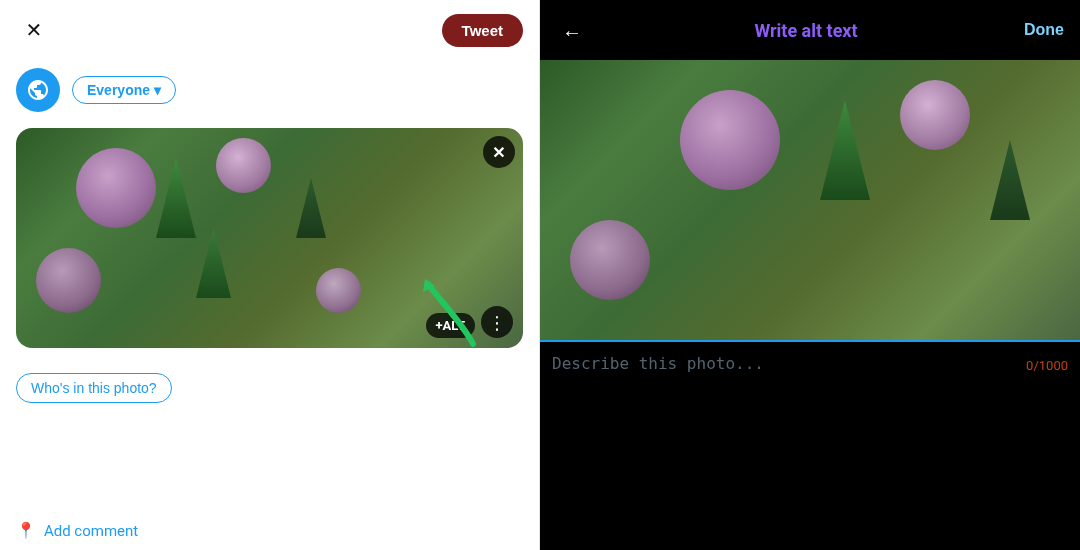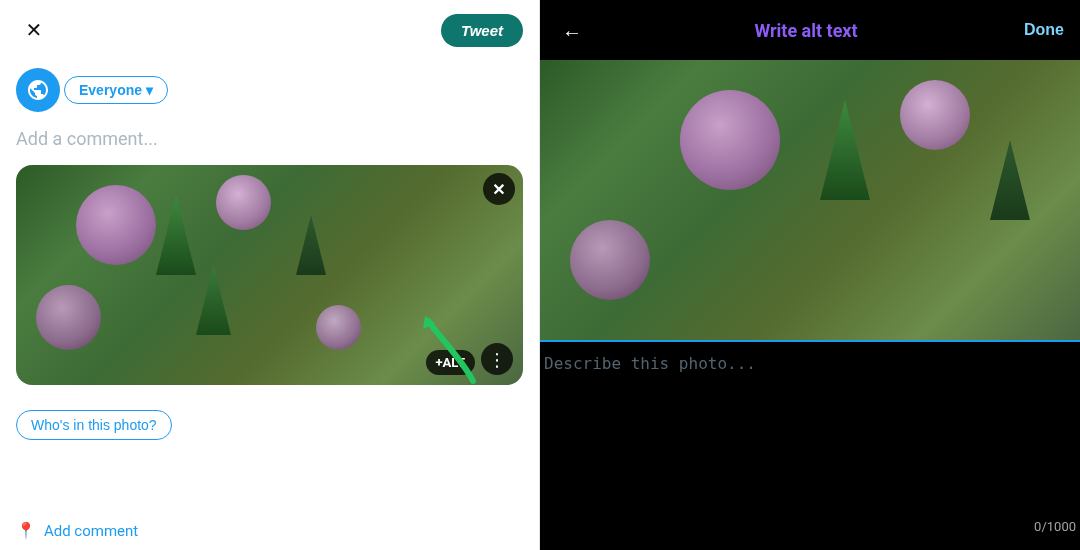--- a/index.html
+++ b/index.html
@@ -35,36 +35,35 @@
       height: 36px;
       display: flex;
       align-items: center;
       justify-content: center;
       cursor: pointer;
       font-size: 20px;
       color: #0f1419;
     }
 
     .tweet-btn {
-      background: #0f766e;
+      background: #7f1d1d;
       color: #fff;
       border: none;
       border-radius: 9999px;
       padding: 8px 20px;
       font-size: 15px;
       font-weight: 700;
       cursor: pointer;
-      font-style: italic;
     }
 
     .user-row {
       display: flex;
       align-items: center;
       padding: 8px 16px;
-      gap: 4px;
+      gap: 12px;
     }
 
     .avatar {
       width: 44px;
       height: 44px;
       border-radius: 50%;
       background: #1d9bf0;
       display: flex;
       align-items: center;
       justify-content: center;
@@ -326,22 +325,22 @@
       width: 40px; height: 80px;
       background: linear-gradient(to top, #1a3a1a, #2d5a2d);
       clip-path: polygon(50% 0%, 0% 100%, 100% 100%);
       top: 80px; left: 450px;
     }
 
     .alt-text-section {
       background: #000;
       flex: 1;
       display: flex;
-      flex-direction: column;
-      padding: 12px 4px;
+      flex-direction: row;
+      padding: 12px 12px;
       border-top: 2px solid #1d9bf0;
     }
 
     .alt-text-input-wrapper {
       flex: 1;
       position: relative;
     }
 
     .alt-text-input {
       width: 100%;
@@ -353,21 +352,21 @@
       resize: none;
       height: 60px;
     }
 
     .alt-text-input::placeholder {
       color: #536471;
     }
 
     .char-count {
       text-align: right;
-      color: #a3a3a3;
+      color: #c2410c;
       font-size: 13px;
       padding: 4px 0;
     }
 
     
     .green-arrow-overlay {
       position: absolute;
       bottom: -5px;
       right: 35px;
       pointer-events: none;
@@ -388,21 +387,20 @@
       <svg viewBox="0 0 24 24">
         <path d="M12 2C6.48 2 2 6.48 2 12s4.48 10 10 10 10-4.48 10-10S17.52 2 12 2zm-1 17.93c-3.95-.49-7-3.85-7-7.93 0-.62.08-1.21.21-1.79L9 15v1c0 1.1.9 2 2 2v1.93zm6.9-2.54c-.26-.81-1-1.39-1.9-1.39h-1v-3c0-.55-.45-1-1-1H8v-2h2c.55 0 1-.45 1-1V7h2c1.1 0 2-.9 2-2v-.41c2.93 1.19 5 4.06 5 7.41 0 2.08-.8 3.97-2.1 5.39z"></path>
       </svg>
     </div>
     <button class="audience-btn">
       <span>Everyone</span>
       <span>▾</span>
     </button>
   </div>
 
-  <div class="comment-area">Add a comment...</div>
 
   <div class="image-container">
     <div class="image-placeholder">
 
       <div class="succulent-1"></div>
       <div class="succulent-2"></div>
       <div class="succulent-3"></div>
       <div class="succulent-4"></div>
       <div class="plant-1"></div>
       <div class="plant-2"></div>

